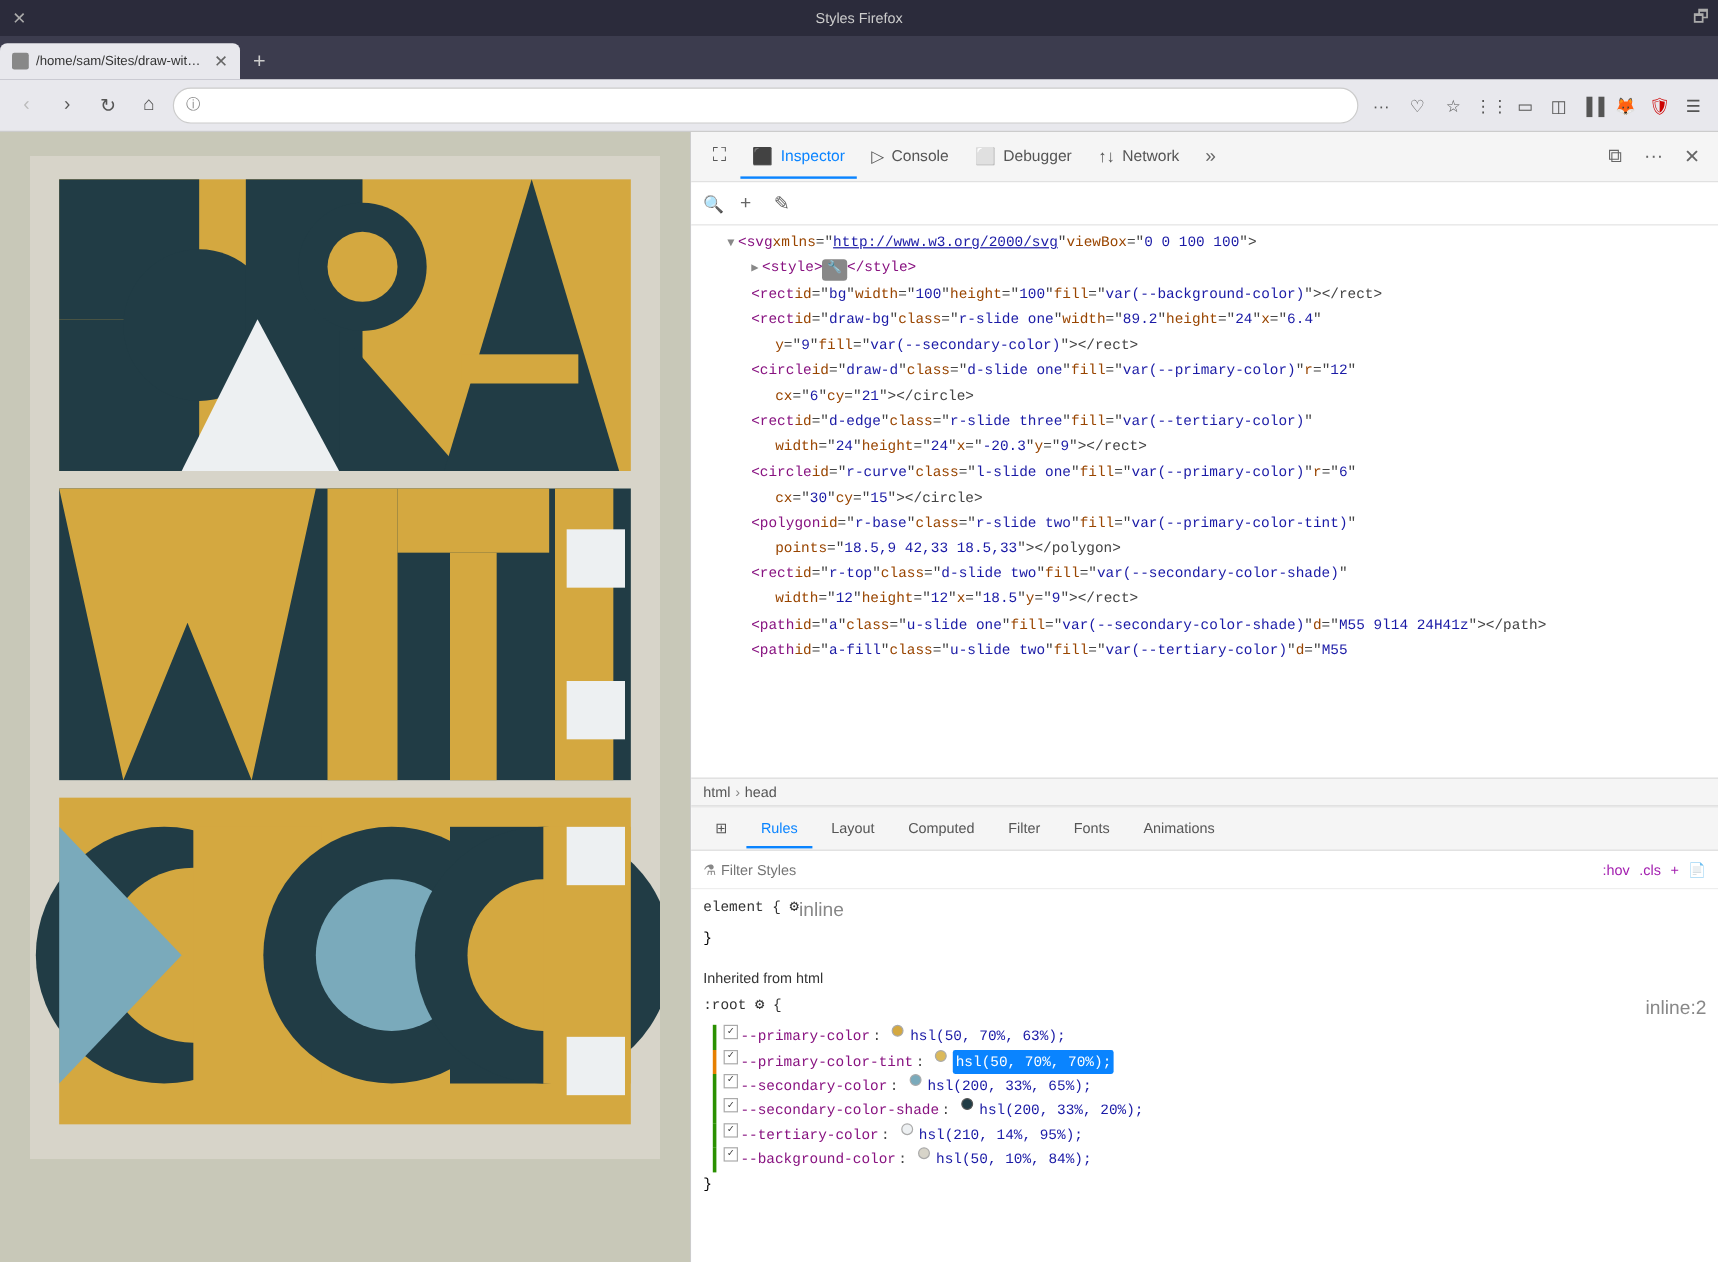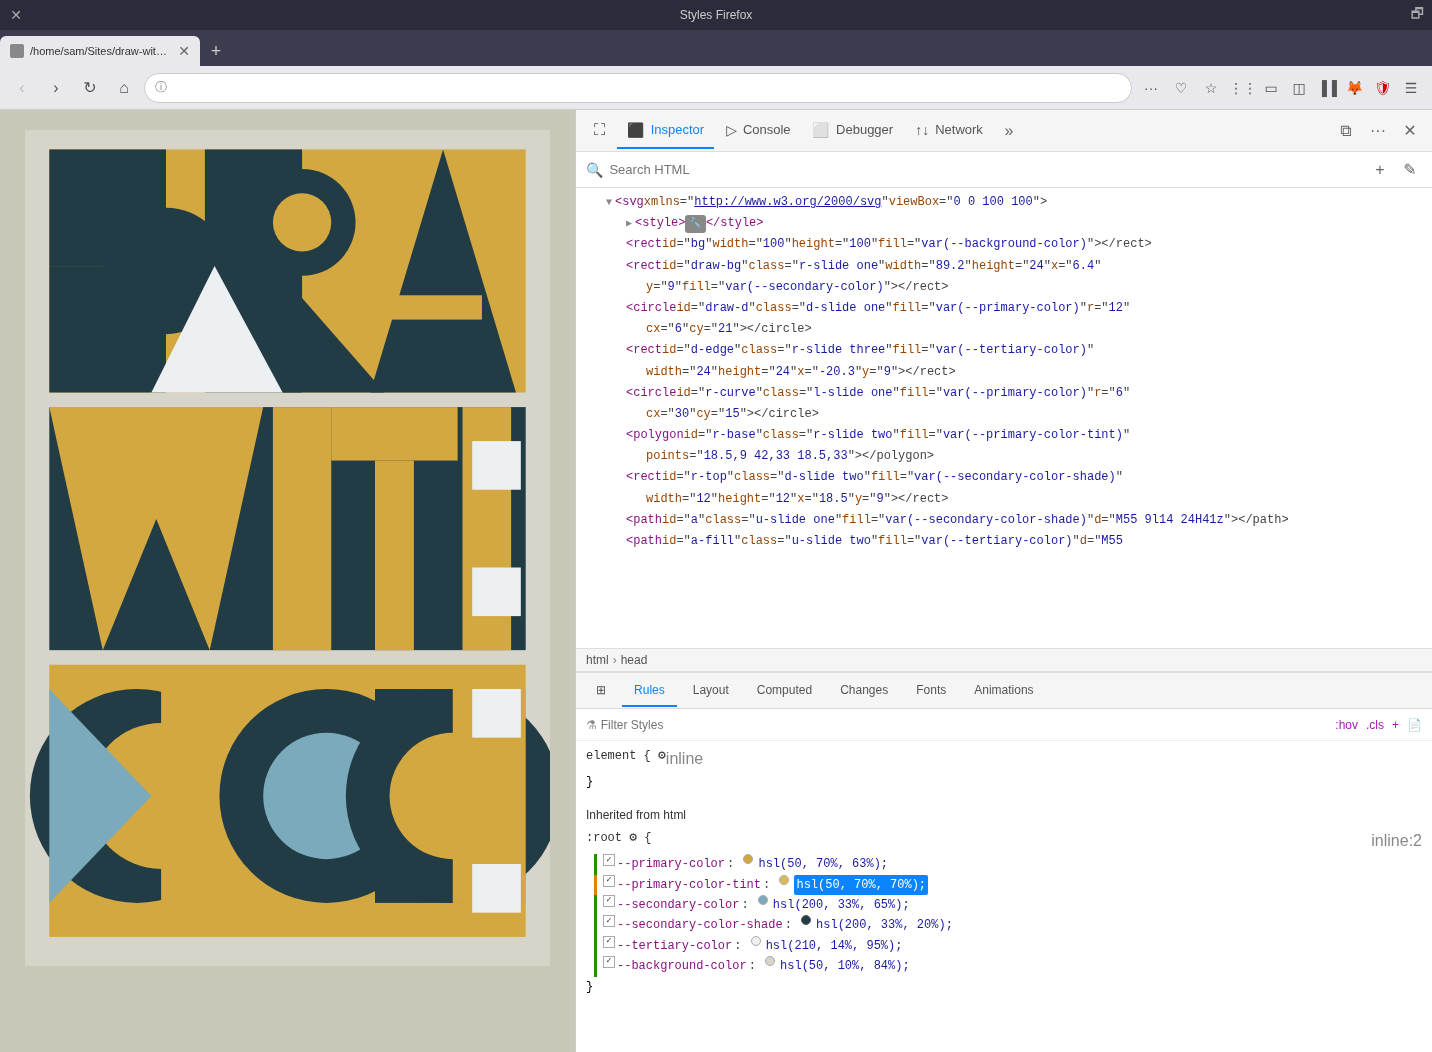--- a/index.html
+++ b/index.html
@@ -606,21 +606,20 @@
       <div class="devtools-tab-more">»</div>
       <div class="devtools-actions">
         <div class="devtools-action-btn">⧉</div>
         <div class="devtools-action-btn">···</div>
         <div class="devtools-action-btn">✕</div>
       </div>
     </div>
 
     <div class="devtools-search">
       <span class="search-icon-dt">🔍</span>
-      <input type="text" placeholder="Search HTML" style="">
       <div class="search-add-btn">+</div>
       <div class="search-edit-btn">✎</div>
     </div>
 
     <div class="html-panel">
       <div class="html-line html-indent-1">
         <span class="expand-arrow">▼</span>
         <span class="tag">&lt;svg</span>
         <span class="attr-name"> xmlns</span>
           <span class="punct">="</span>
@@ -881,21 +880,21 @@
 
     <div class="css-panel">
 
       <div class="css-tabs">
         <div class="css-tab">
           <span>⊞</span>
         </div>
         <div class="css-tab active">Rules</div>
         <div class="css-tab">Layout</div>
         <div class="css-tab">Computed</div>
-        <div class="css-tab">Changes</div>
+        <div class="css-tab">Filter</div>
         <div class="css-tab">Fonts</div>
         <div class="css-tab">Animations</div>
       </div>
 
       <div class="css-toolbar">
         <div class="css-filter">
           <span style="color:#888;">⚗</span>
           <input type="text" placeholder="Filter Styles" style="width: 140px;">
         </div>
         <div class="css-toolbar-right">

